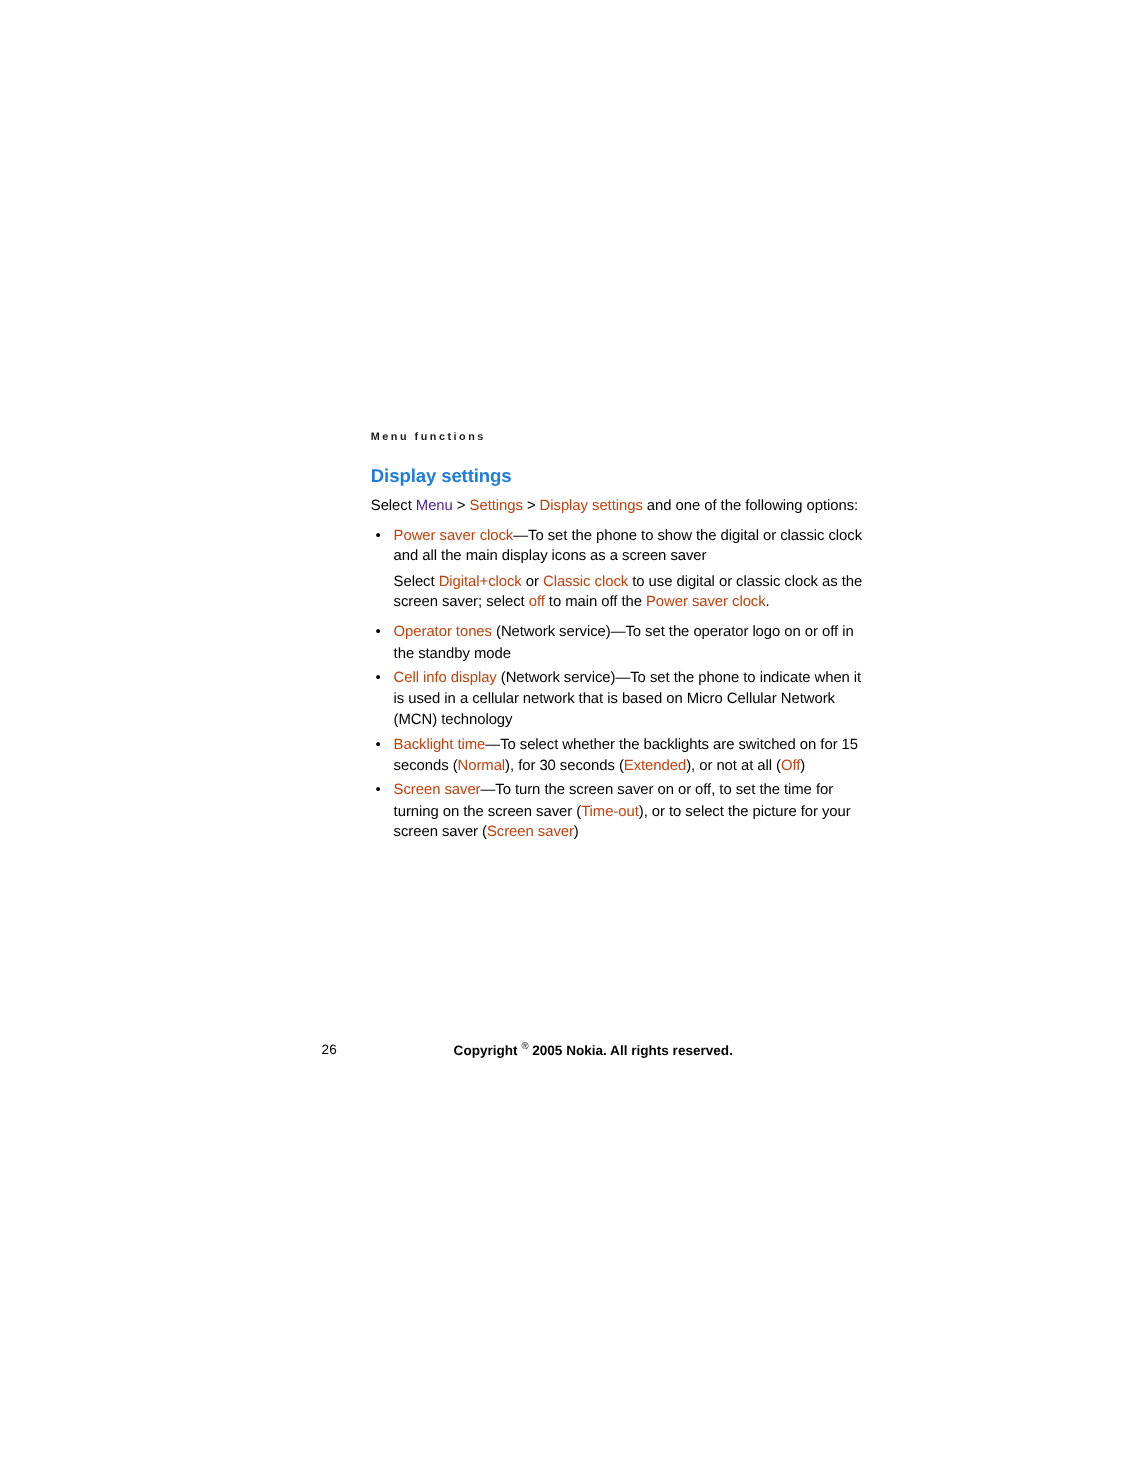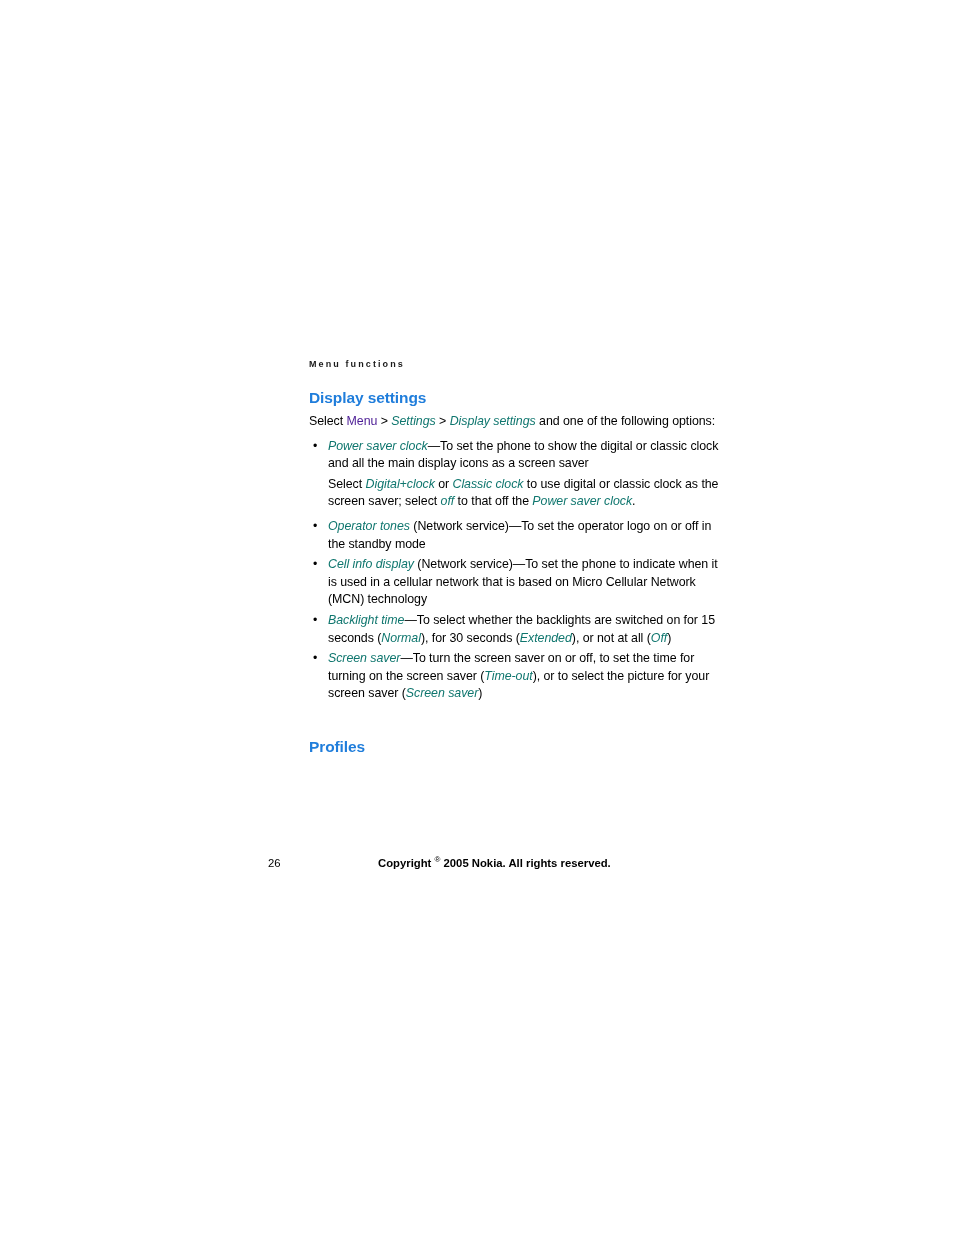--- a/index.html
+++ b/index.html
@@ -81,47 +81,46 @@
 
   .sub-para {
     padding-left: 19px;
     font-size: 12.4px;
     line-height: 17.6px;
     margin: 3px 0 7px 0;
     letter-spacing: -0.05px;
   }
 
   .g {
-    color: #0f766e;
-    font-style: italic;
+    color: #c2410c;
   }
   .g-bold {
     color: #4c1d95;
     font-style: normal;
     font-weight: normal;
   }
 
   .footer {
     position: absolute;
     left: 268px;
     top: 852px;
     width: 418px;
     font-size: 11.3px;
     line-height: 15px;
   }
   .footer .page-number {
     position: absolute;
     left: 0;
-    top: 4px;
+    top: 16px;
     text-align: center;
   }
   .footer .copyright {
     position: absolute;
     left: 110px;
-    top: 0;
+    top: 12px;
     font-weight: bold;
     white-space: nowrap;
     text-align: right;
   }
   .footer .copyright sup {
     font-size: 8px;
     vertical-align: super;
     font-weight: normal;
   }
 </style>
@@ -135,42 +134,41 @@
   <h2 class="section-heading">Display settings</h2>
 
   <p class="body-text"><span>Select </span><span class="g-bold">Menu</span><span> &gt; </span><span class="g">Settings</span><span> &gt; </span><span class="g">Display settings</span><span> and one of the following options:</span></p>
 
   <ul class="option-list">
 
     <li class="option-item">
       <span class="bullet">•</span><span class="g">Power saver clock</span><span>—To set the phone to show the digital or classic clock and all the main display icons as a screen saver</span>
     </li>
 
-    <p class="sub-para"><span>Select </span><span class="g">Digital+clock</span><span> or </span><span class="g">Classic clock</span><span> to use digital or classic clock as the screen saver; select </span><span class="g">off</span><span> to that off the </span><span class="g">Power saver clock</span><span>.</span></p>
+    <p class="sub-para"><span>Select </span><span class="g">Digital+clock</span><span> or </span><span class="g">Classic clock</span><span> to use digital or classic clock as the screen saver; select </span><span class="g">off</span><span> to main off the </span><span class="g">Power saver clock</span><span>.</span></p>
 
     <li class="option-item">
       <span class="bullet">•</span><span class="g">Operator tones</span><span> (Network service)—To set the operator logo on or off in the standby mode</span>
     </li>
 
     <li class="option-item">
       <span class="bullet">•</span><span class="g">Cell info display</span><span> (Network service)—To set the phone to indicate when it is used in a cellular network that is based on Micro Cellular Network (MCN) technology</span>
     </li>
 
     <li class="option-item">
       <span class="bullet">•</span><span class="g">Backlight time</span><span>—To select whether the backlights are switched on for 15 seconds (</span><span class="g">Normal</span><span>), for 30 seconds (</span><span class="g">Extended</span><span>), or not at all (</span><span class="g">Off</span><span>)</span>
     </li>
 
 
     <li class="option-item">
       <span class="bullet">•</span><span class="g">Screen saver</span><span>—To turn the screen saver on or off, to set the time for turning on the screen saver (</span><span class="g">Time-out</span><span>), or to select the picture for your screen saver (</span><span class="g">Screen saver</span><span>)</span>
     </li>
 
   </ul>
 
-  <h2 class="section-heading profiles">Profiles</h2>
 
 
 </div>
 
 <div class="footer">
   <span class="page-number">26</span>
   <span class="copyright"><span>Copyright </span><sup>®</sup><span> 2005 Nokia. All rights reserved.</span></span>
 </div>
 
 </body></html>

